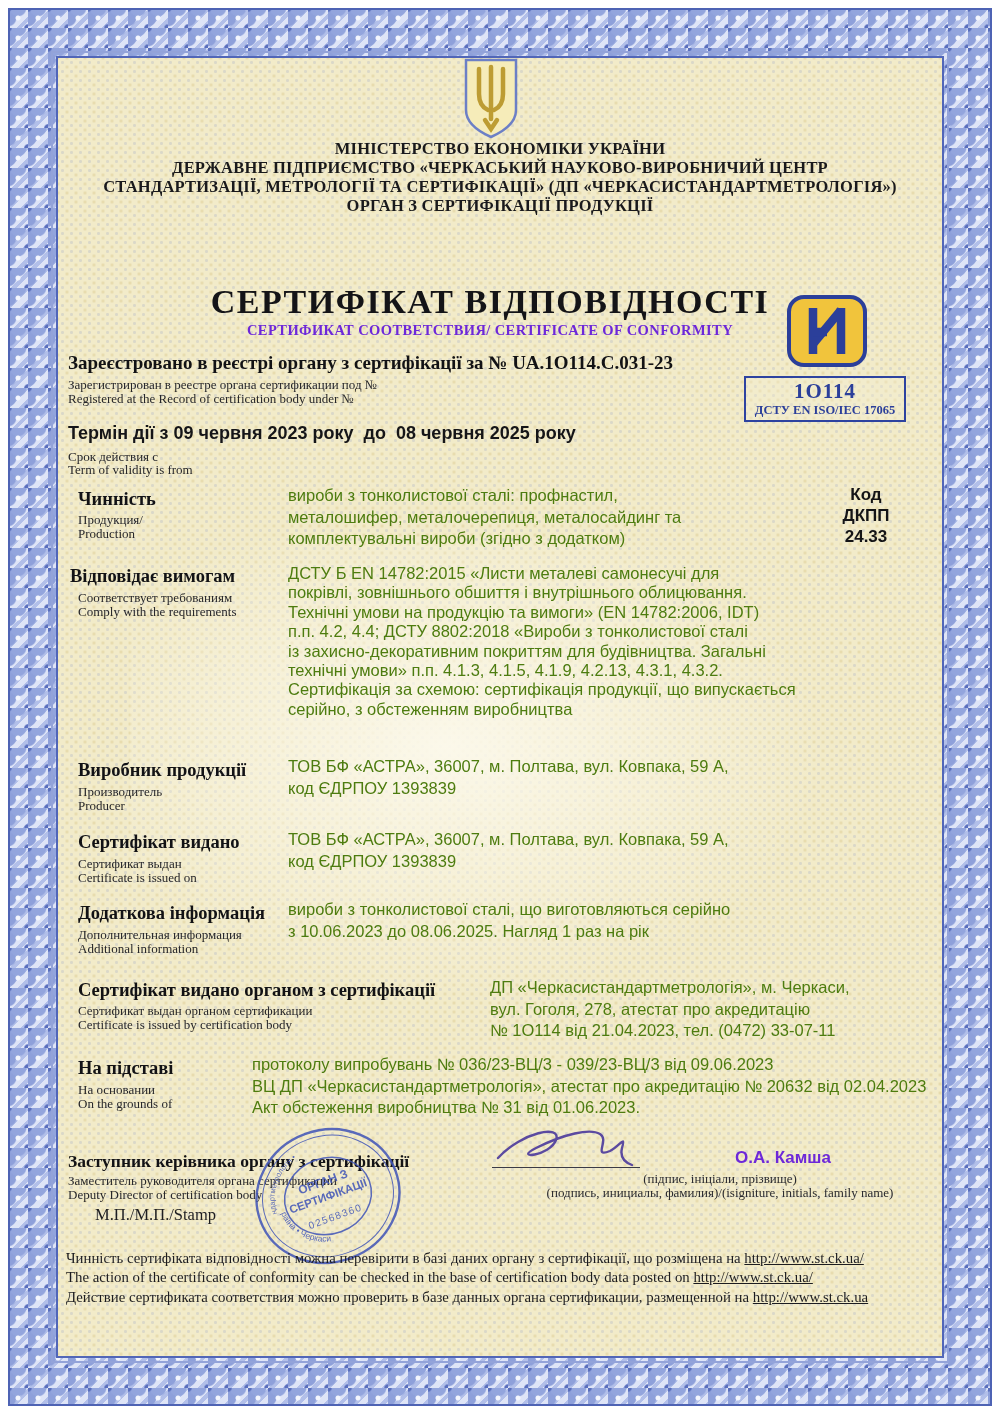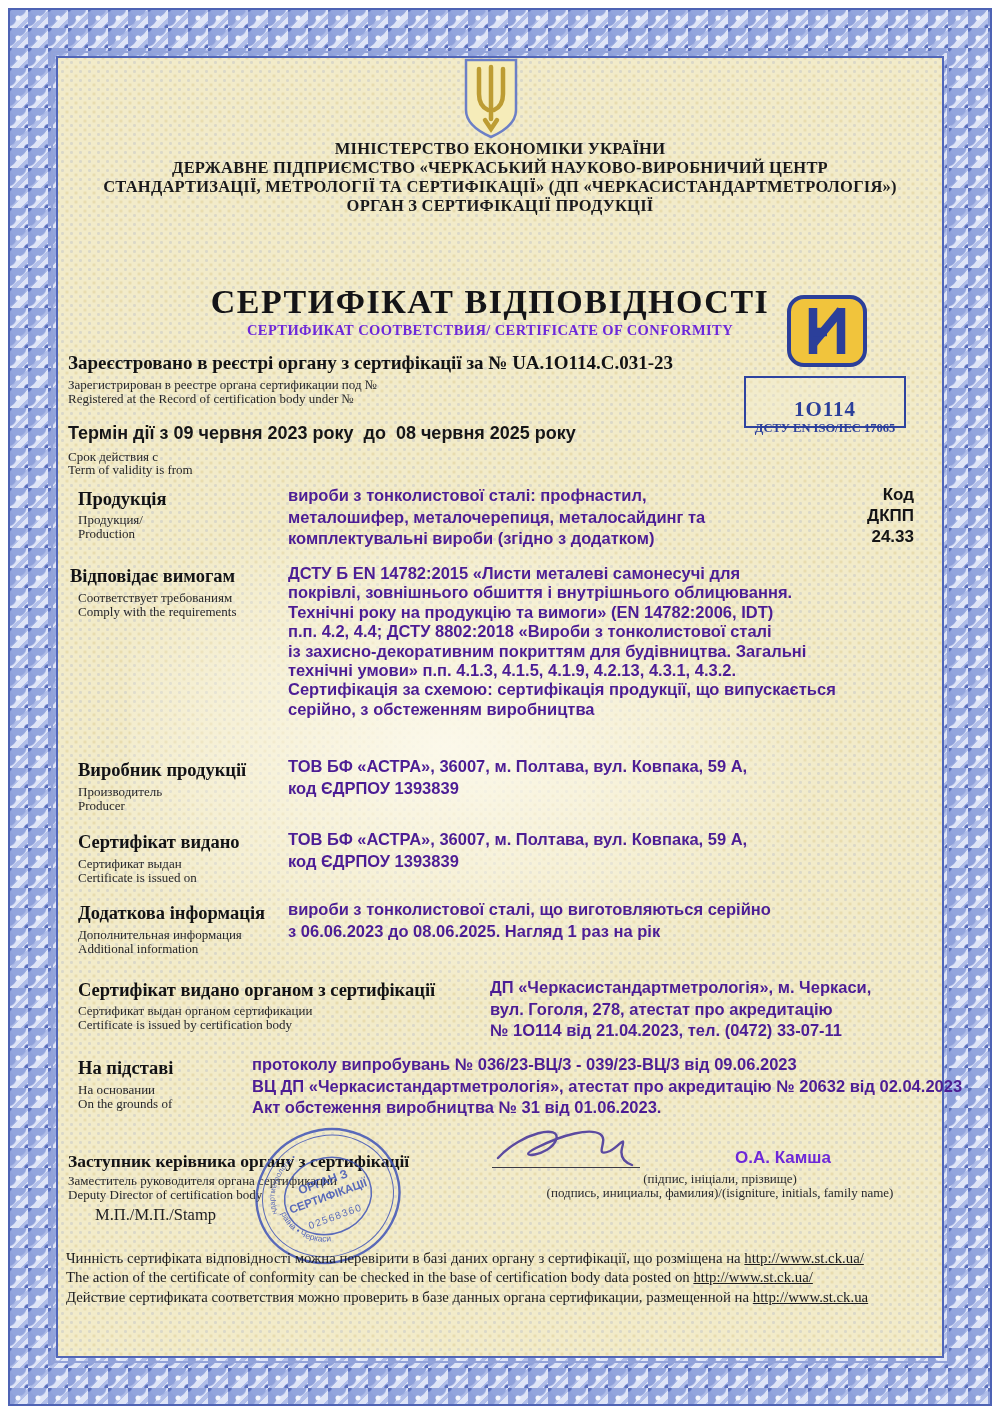--- a/index.html
+++ b/index.html
@@ -48,25 +48,25 @@
   .cert-title{font-weight:bold;font-size:34px;letter-spacing:1.5px;color:#141417}
   .cert-subtitle{font-weight:bold;font-size:14.5px;letter-spacing:.4px;color:#6d28d9}
 
   .reg-title{font-weight:bold;font-size:19px;color:#121215}
   .sub-line{font-size:13px;line-height:14.5px;color:#26262a}
 
   .validity-title{font-family:"Liberation Sans",sans-serif;font-weight:bold;font-size:18px;color:#151518}
   .pre{white-space:pre-wrap}
 
   .lbl-uk{font-weight:bold;font-size:18.5px;color:#121215}
-  .val{font-family:"Liberation Sans",sans-serif;font-weight:bold;font-size:16.5px;color:#4c1d95}
+  .val{font-family:"Liberation Sans",sans-serif;font-weight:normal;font-size:16.5px;color:#4d7c0f}
   .val div{line-height:21.5px}
   .val.tight div{line-height:19.4px}
 
-  .code-block div{font-family:"Liberation Sans",sans-serif;font-weight:bold;font-size:17px;line-height:21px;text-align:right;color:#141416}
+  .code-block div{font-family:"Liberation Sans",sans-serif;font-weight:bold;font-size:17px;line-height:21px;text-align:center;color:#141416}
 
   .mark-box{border:2px solid #2e43a0;text-align:center;color:#2b3f9a;background:rgba(244,238,210,.35)}
   .mark-box .num{font-weight:bold;font-size:21px;line-height:24px;letter-spacing:1px}
   .mark-box .std{font-weight:bold;font-size:12.5px;line-height:15px}
 
   .sig-line{border-top:1.5px solid #3a3a46}
   .sig-name{font-family:"Liberation Sans",sans-serif;font-weight:bold;font-size:17px;color:#6d28d9}
   .caption{font-size:13px;color:#2a2a2e}
   .stamp-note{font-size:16.5px;color:#1d1d20}
 
@@ -108,54 +108,54 @@
     <svg viewBox="0 0 82 74" width="82" height="74">
       <rect x="3" y="3" width="76" height="68" rx="15" fill="#f1c43c" stroke="#2b3f9a" stroke-width="4"></rect>
       <g stroke="#2b3f9a" stroke-width="8.5" fill="none">
         <path d="M27 14 V60"></path>
         <path d="M55 14 V60"></path>
         <path d="M55 16 L27 50"></path>
         <path d="M27 38 H41"></path>
       </g>
     </svg>
   </div>
-  <div class="abs mark-box" style="left:744px;top:376px;width:162px;height:52px;padding-top:19px">
+  <div class="abs mark-box" style="left:744px;top:376px;width:162px;height:46px;padding-top:1px">
     <div class="num">1О114</div>
     <div class="std">ДСТУ EN ISO/ІЕС 17065</div>
   </div>
 
   <div class="abs reg-title" style="left:68px;top:352px">Зареєстровано в реєстрі органу з сертифікації за № UA.1О114.С.031-23</div>
   <div class="abs sub-line" style="left:68px;top:378px">Зарегистрирован в реестре органа сертификации под №</div>
   <div class="abs sub-line" style="left:68px;top:392px">Registered at the Record of certification body under №</div>
 
   <div class="abs validity-title pre" style="left:68px;top:423px">Термін дії з 09 червня 2023 року  до  08 червня 2025 року</div>
   <div class="abs sub-line" style="left:68px;top:450px">Срок действия с</div>
   <div class="abs sub-line" style="left:68px;top:463px">Term of validity is from</div>
 
-  <div class="abs lbl-uk" style="left:78px;top:489px">Продукція</div>
+  <div class="abs lbl-uk" style="left:78px;top:489px">Чинність</div>
   <div class="abs sub-line" style="left:78px;top:513px">Продукция/</div>
   <div class="abs sub-line" style="left:78px;top:527px">Production</div>
   <div class="abs val" style="left:288px;top:485px;width:540px">
       <div>вироби з тонколистової сталі: профнастил,</div>
       <div>металошифер, металочерепиця, металосайдинг та</div>
       <div>комплектувальні вироби (згідно з додатком)</div>
     </div>
   <div class="abs code-block" style="left:818px;top:484px;width:96px">
       <div>Код</div>
       <div>ДКПП</div>
       <div>24.33</div>
     </div>
 
   <div class="abs lbl-uk" style="left:70px;top:566px">Відповідає вимогам</div>
   <div class="abs sub-line" style="left:78px;top:591px">Соответствует требованиям</div>
   <div class="abs sub-line" style="left:78px;top:605px">Comply with the requirements</div>
   <div class="abs val tight" style="left:288px;top:564px;width:600px">
       <div>ДСТУ Б EN 14782:2015 «Листи металеві самонесучі для</div>
       <div>покрівлі, зовнішнього обшиття і внутрішнього облицювання.</div>
-      <div>Технічні року на продукцію та вимоги» (EN 14782:2006, IDT)</div>
+      <div>Технічні умови на продукцію та вимоги» (EN 14782:2006, IDT)</div>
       <div>п.п. 4.2, 4.4; ДСТУ 8802:2018 «Вироби з тонколистової сталі</div>
       <div>із захисно-декоративним покриттям для будівництва. Загальні</div>
       <div>технічні умови» п.п. 4.1.3, 4.1.5, 4.1.9, 4.2.13, 4.3.1, 4.3.2.</div>
       <div>Сертифікація за схемою: сертифікація продукції, що випускається</div>
       <div>серійно, з обстеженням виробництва</div>
     </div>
 
   <div class="abs lbl-uk" style="left:78px;top:760px">Виробник продукції</div>
   <div class="abs sub-line" style="left:78px;top:785px">Производитель</div>
   <div class="abs sub-line" style="left:78px;top:799px">Producer</div>
@@ -170,21 +170,21 @@
   <div class="abs val" style="left:288px;top:829px;width:600px">
       <div>ТОВ БФ «АСТРА», 36007, м. Полтава, вул. Ковпака, 59 А,</div>
       <div>код ЄДРПОУ 1393839</div>
     </div>
 
   <div class="abs lbl-uk" style="left:78px;top:903px">Додаткова інформація</div>
   <div class="abs sub-line" style="left:78px;top:928px">Дополнительная информация</div>
   <div class="abs sub-line" style="left:78px;top:942px">Additional information</div>
   <div class="abs val" style="left:288px;top:899px;width:620px">
       <div>вироби з тонколистової сталі, що виготовляються серійно</div>
-      <div>з 06.06.2023 до 08.06.2025. Нагляд 1 раз на рік</div>
+      <div>з 10.06.2023 до 08.06.2025. Нагляд 1 раз на рік</div>
     </div>
 
   <div class="abs lbl-uk" style="left:78px;top:980px">Сертифікат видано органом з сертифікації</div>
   <div class="abs sub-line" style="left:78px;top:1004px">Сертификат выдан органом сертификации</div>
   <div class="abs sub-line" style="left:78px;top:1018px">Certificate is issued by certification body</div>
   <div class="abs val" style="left:490px;top:977px;width:450px">
       <div>ДП «Черкасистандартметрологія», м. Черкаси,</div>
       <div>вул. Гоголя, 278, атестат про акредитацію</div>
       <div>№ 1О114 від 21.04.2023, тел. (0472) 33-07-11</div>
     </div>

